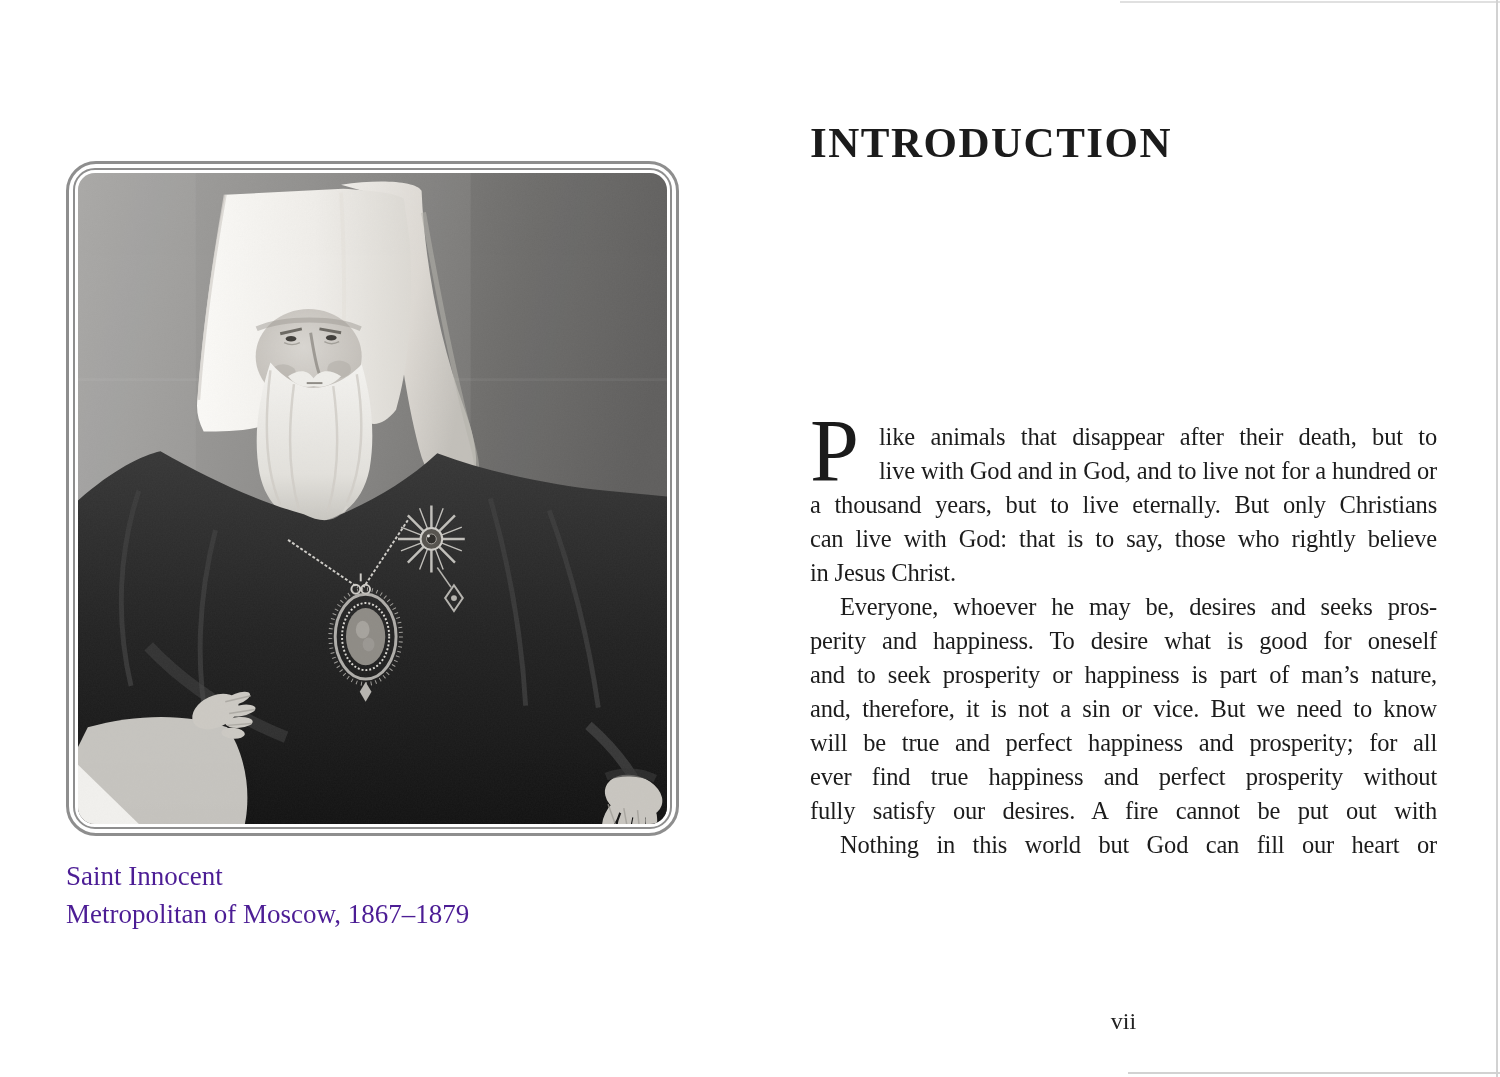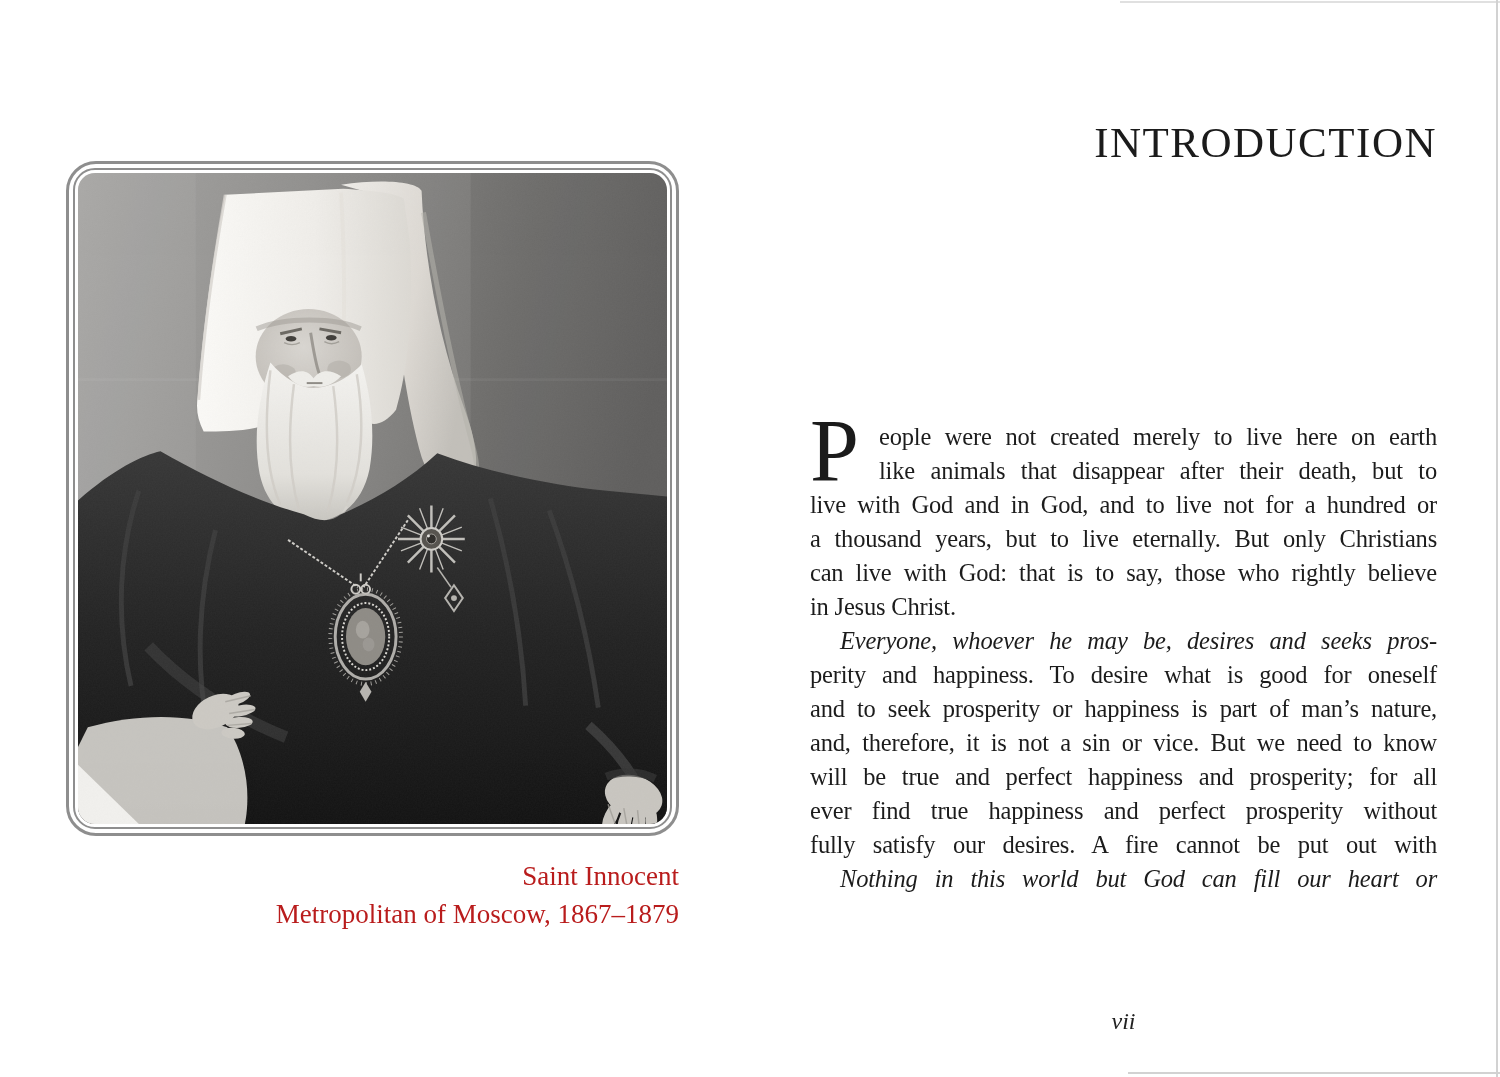--- a/index.html
+++ b/index.html
@@ -8,37 +8,37 @@
 
   
   .frame-outer{position:absolute;left:66px;top:161px;width:613px;height:675px;
     box-sizing:border-box;border:3px solid #8e8e8e;border-radius:30px;padding:4px;
     background:#ffffff;}
   .frame-inner{width:100%;height:100%;box-sizing:border-box;border:2px solid #8e8e8e;
     border-radius:22px;padding:3px;}
   .photo-clip{width:100%;height:100%;border-radius:17px;overflow:hidden;}
   .photo-clip svg{display:block;width:100%;height:100%;}
 
-  .caption{position:absolute;left:66px;top:857px;width:613px;text-align:right;
-    font-size:27px;line-height:38px;color:#b91c1c;}
+  .caption{position:absolute;left:66px;top:857px;width:613px;text-align:left;
+    font-size:27px;line-height:38px;color:#4c1d95;}
 
   
-  .chapter-title{position:absolute;left:810px;top:118px;width:627px;text-align:right;
-    font-size:43px;font-weight:normal;letter-spacing:1.5px;color:#1b1b1b;}
+  .chapter-title{position:absolute;left:810px;top:118px;width:627px;text-align:left;
+    font-size:43px;font-weight:bold;letter-spacing:1.5px;color:#1b1b1b;}
 
   .body-text{position:absolute;left:810px;top:420px;width:627px;
     font-size:24.5px;line-height:34px;letter-spacing:-0.2px;}
   .bline{text-align:justify;}
   .jfull{text-align-last:justify;}
-  .ind{text-indent:30px;font-style:italic;}
+  .ind{text-indent:30px;}
   .dropcap{float:left;width:58px;height:62px;margin:-13px 11px 0 0;
     font-size:88px;line-height:88px;color:#1b1b1b;}
 
   .folio{position:absolute;left:810px;top:1008px;width:627px;text-align:center;
-    font-size:24px;color:#222222;font-style:italic;}
+    font-size:24px;color:#222222;}
 
   
   .edge-right{position:absolute;left:1496px;top:0;width:2px;height:1077px;background:#d2d2d2;}
   .edge-bottom{position:absolute;left:1128px;top:1072px;width:372px;height:2px;background:#d2d2d2;}
   .edge-top{position:absolute;left:1120px;top:1px;width:380px;height:2px;background:#e0e0e0;}
 </style>
 </head>
 <body>
 
 <div>
@@ -194,21 +194,20 @@
 
 </div>
 
 <div>
 
   <div class="chapter-title">INTRODUCTION</div>
 
   <div class="body-text">
     <div>
       <span class="dropcap">P</span>
-    <div class="bline jfull">eople were not created merely to live here on earth</div>
         <div class="bline jfull">like animals that disappear after their death, but to</div>
         <div class="bline jfull">live with God and in God, and to live not for a hundred or</div>
         <div class="bline jfull">a thousand years, but to live eternally. But only Christians</div>
         <div class="bline jfull">can live with God: that is to say, those who rightly believe</div>
         <div class="bline">in Jesus Christ.</div>
       </div>
     <div>
         <div class="bline jfull ind">Everyone, whoever he may be, desires and seeks pros-</div>
         <div class="bline jfull">perity and happiness. To desire what is good for oneself</div>
         <div class="bline jfull">and to seek prosperity or happiness is part of man’s nature,</div>

